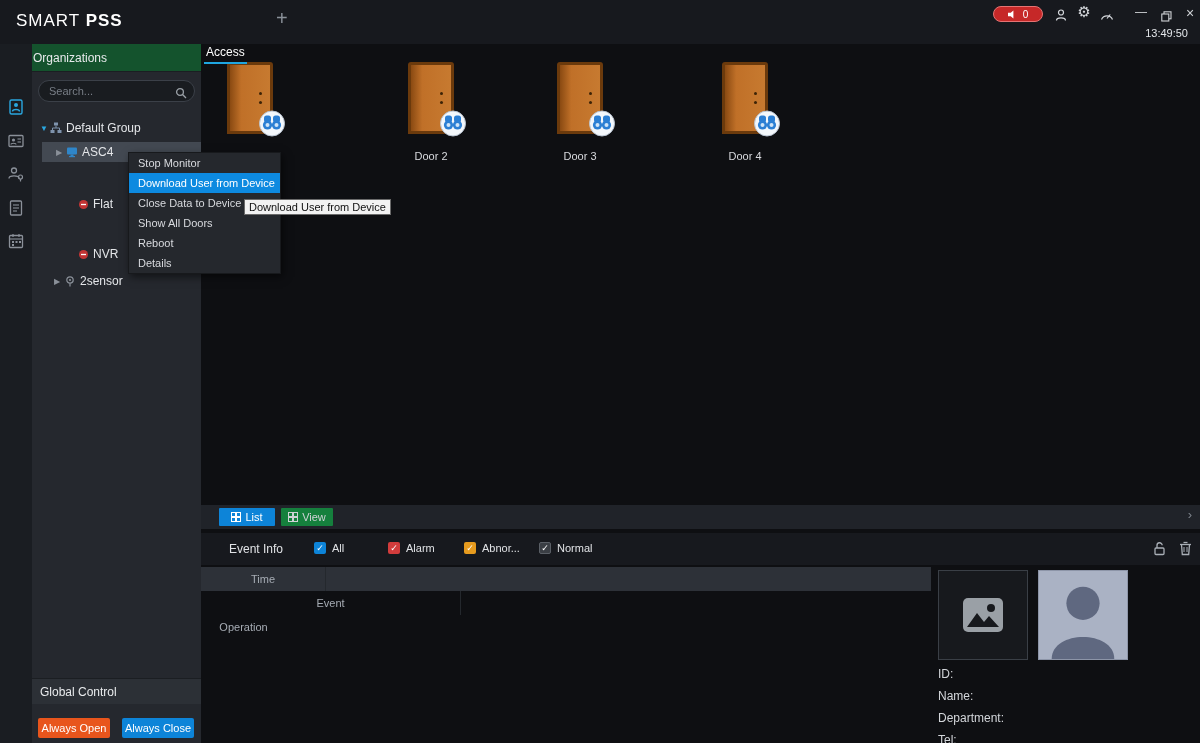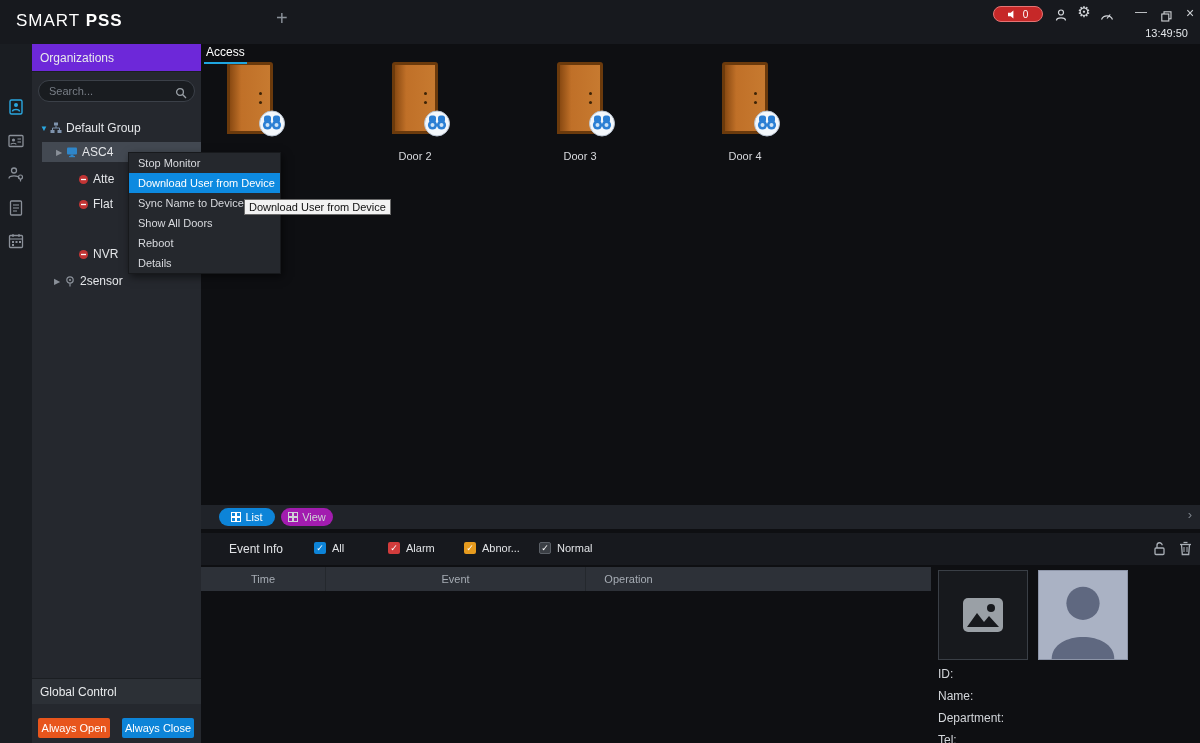--- a/index.html
+++ b/index.html
@@ -24,21 +24,21 @@
   .win-restore { left:1158px; top:8px; }
   .win-close { left:1182px; top:5px; font-size:14px; color:#cfd2d6; }
   .clock { position:absolute; right:12px; top:27px; font-size:11px; color:#e3e6ea; }
 
   
   .iconstrip { position:absolute; left:0; top:44px; width:32px; height:699px; background:#1a1d22; z-index:4; }
   .strip-item { position:absolute; left:7px; width:18px; height:18px; }
 
   
   .orgpanel { position:absolute; left:32px; top:44px; width:169px; height:699px; background:#25282e; z-index:4; }
-  .panel-header { height:28px; background:#6d28d9; border-bottom:1px solid #1b1e22; line-height:28px; padding-left:8px; font-size:12px; color:#e8eaec; }
+  .panel-header { height:28px; background:#14532d; border-bottom:1px solid #1b1e22; line-height:28px; padding-left:1px; font-size:12px; color:#e8eaec; }
   .searchbox { position:absolute; left:6px; top:36px; width:157px; height:22px; background:#191c20; border:1px solid #3b4048; border-radius:11px; }
   .searchbox input { position:absolute; left:10px; top:2px; width:120px; height:16px; background:transparent; border:none; outline:none; color:#cfd2d6; font-size:11px; font-family:"Liberation Sans", sans-serif; }
   .searchbox input::placeholder { color:#787e86; }
   .searchbox .mag { position:absolute; right:7px; top:4px; }
 
   .tree-row { position:absolute; left:0; width:169px; height:22px; display:flex; align-items:center; font-size:12px; color:#e4e6e9; cursor:default; }
   .tree-row .caret { font-size:8px; width:10px; color:#8a9099; }
   .caret.cyan { color:#2aa7e0; }
   .tree-row .t-icon { display:inline-flex; margin-right:4px; }
   .row-root { top:72px; height:24px; padding-left:8px; }
@@ -56,49 +56,49 @@
 
   
   .context-menu { position:absolute; left:128px; top:152px; width:153px; background:#25282d; border:1px solid #17191c; box-shadow:2px 3px 8px rgba(0,0,0,.55); z-index:20; }
   .menu-item { height:20px; line-height:20px; padding-left:9px; font-size:11px; color:#d8dade; cursor:default; }
   .menu-item.hl { background:#0d8ae0; color:#fff; }
   .tooltip { position:absolute; left:244px; top:199px; background:#f2f2f2; color:#111; border:1px solid #6a6a6a; font-size:11px; padding:1px 4px; z-index:30; white-space:nowrap; }
 
   
   .main { position:absolute; left:201px; top:44px; width:999px; height:461px; background:#0e0f12; }
   .door-card { position:absolute; top:18px; width:82px; text-align:center; }
-  .dc0 { left:8px; } .dc1 { left:173px; } .dc2 { left:338px; } .dc3 { left:503px; }
+  .dc0 { left:8px; } .dc1 { left:189px; } .dc2 { left:338px; } .dc3 { left:503px; }
   .door { position:relative; width:46px; height:72px; margin:0 auto; }
   .door-panel { width:46px; height:72px; background:linear-gradient(90deg,#8a4a12 0%, #c07028 28%, #c77a30 100%); border:3px solid #6b3a0c; border-radius:3px 3px 0 0; }
   .knob { position:absolute; right:11px; top:30px; width:3px; height:3px; background:#3c2306; border-radius:50%; box-shadow:0 9px 0 #3c2306; }
   .binoc { position:absolute; right:-14px; bottom:-3px; }
   .door-label { margin-top:16px; font-size:11px; color:#d8dade; }
 
   
   .viewbar { position:absolute; left:201px; top:505px; width:999px; height:24px; background:#202329; }
-  .vt-btn { position:absolute; top:3px; height:18px; display:flex; align-items:center; justify-content:center; gap:4px; font-size:11px; border-radius:9px; }
+  .vt-btn { position:absolute; top:3px; height:18px; display:flex; align-items:center; justify-content:center; gap:4px; font-size:11px; border-radius:1px; }
   .vt-list { left:18px; width:56px; background:#0d84d8; color:#fff; }
-  .vt-view { left:80px; width:52px; background:#a21caf; color:#cfd2d6; }
+  .vt-view { left:80px; width:52px; background:#15803d; color:#cfd2d6; }
   .vb-chevron { position:absolute; right:8px; top:2px; font-size:13px; color:#7d838b; }
 
   
   .eventbar { position:absolute; left:201px; top:533px; width:999px; height:32px; background:#17191e; }
   .ev-title { position:absolute; left:28px; top:9px; font-size:12px; color:#e0e2e5; }
   .filter { position:absolute; top:9px; display:flex; align-items:center; gap:6px; font-size:11px; color:#e0e2e5; }
   .f0 { left:113px; } .f1 { left:187px; } .f2 { left:263px; } .f3 { left:338px; }
   .cb { width:12px; height:12px; border-radius:2px; display:flex; align-items:center; justify-content:center; font-size:9px; color:#fff; line-height:12px; }
   .cb-all { background:#0d84d8; }
   .cb-alarm { background:#d23c3c; }
   .cb-abn { background:#e69b1e; }
   .cb-normal { background:#3a3e44; border:1px solid #5a5f66; }
   .ev-icon { position:absolute; top:8px; width:16px; height:16px; }
   .ev-unlock { left:951px; } .ev-trash { left:977px; }
 
   
-  .theader { position:absolute; left:201px; top:567px; width:730px; height:24px; background:#2d3138; display:flex; }
+  .theader { position:absolute; left:201px; top:567px; width:730px; height:24px; background:#2d3138; display:flex;flex-direction:column; }
   .th-cell { height:24px; line-height:24px; text-align:center; font-size:11px; color:#a6acb4; border-right:1px solid #24282d; }
   .th-time { width:125px; } .th-event { width:260px; } .th-desc { width:260px; } .th-op { width:85px; border-right:none; }
 
   
   .imgbox { position:absolute; top:570px; width:90px; height:90px; display:flex; align-items:center; justify-content:center; }
   .imgbox1 { left:938px; background:#17191d; border:1px solid #3a3f46; }
   .imgbox2 { left:1038px; background:#aab2c4; border:1px solid #8d95a8; overflow:hidden; }
   .field-label { position:absolute; left:938px; font-size:12px; color:#d3d6da; }
   .fl0 { top:667px; } .fl1 { top:689px; } .fl2 { top:711px; } .fl3 { top:733px; }
 </style>
@@ -227,29 +227,20 @@
       <span class="t-icon">
         <svg width="12" height="12" viewBox="0 0 12 12">
             <rect x="1" y="1.5" width="10" height="7" rx="1" fill="#2f86c9"></rect>
             <rect x="4.5" y="8.5" width="3" height="1.5" fill="#2f86c9"></rect>
             <rect x="3" y="10" width="6" height="1.2" fill="#2f86c9"></rect>
           </svg>
       </span>
       <span>ASC4</span>
     </div>
 
-    <div class="tree-row row-child row-c0">
-      <span class="t-icon">
-          <svg width="11" height="11" viewBox="0 0 11 11">
-            <circle cx="5.5" cy="5.5" r="4.5" fill="#c23434"></circle>
-            <line x1="3" y1="5.5" x2="8" y2="5.5" stroke="#fff" stroke-width="1.3"></line>
-          </svg>
-        </span>
-      <span>Atte</span>
-    </div>
     <div class="tree-row row-child row-c1">
       <span class="t-icon">
           <svg width="11" height="11" viewBox="0 0 11 11">
             <circle cx="5.5" cy="5.5" r="4.5" fill="#c23434"></circle>
             <line x1="3" y1="5.5" x2="8" y2="5.5" stroke="#fff" stroke-width="1.3"></line>
           </svg>
         </span>
       <span>Flat</span>
     </div>
     <div class="tree-row row-child row-c3">
@@ -342,21 +333,21 @@
             <circle cx="19.5" cy="15" r="2" fill="#cfe4f7"></circle>
           </svg>
       </div>
       <div class="door-label">Door 4</div>
     </div>
   </div>
 
   <div class="context-menu">
     <div class="menu-item">Stop Monitor</div>
     <div class="menu-item hl">Download User from Device</div>
-    <div class="menu-item">Sync Name to Device</div>
+    <div class="menu-item">Close Data to Device</div>
     <div class="menu-item">Show All Doors</div>
     <div class="menu-item">Reboot</div>
     <div class="menu-item">Details</div>
   </div>
   <div class="tooltip">Download User from Device</div>
 
   <div class="viewbar">
     <div class="vt-btn vt-list">
       <svg width="10" height="10" viewBox="0 0 10 10">
           <rect x="0.5" y="0.5" width="4" height="4" fill="none" stroke="#fff"></rect>

